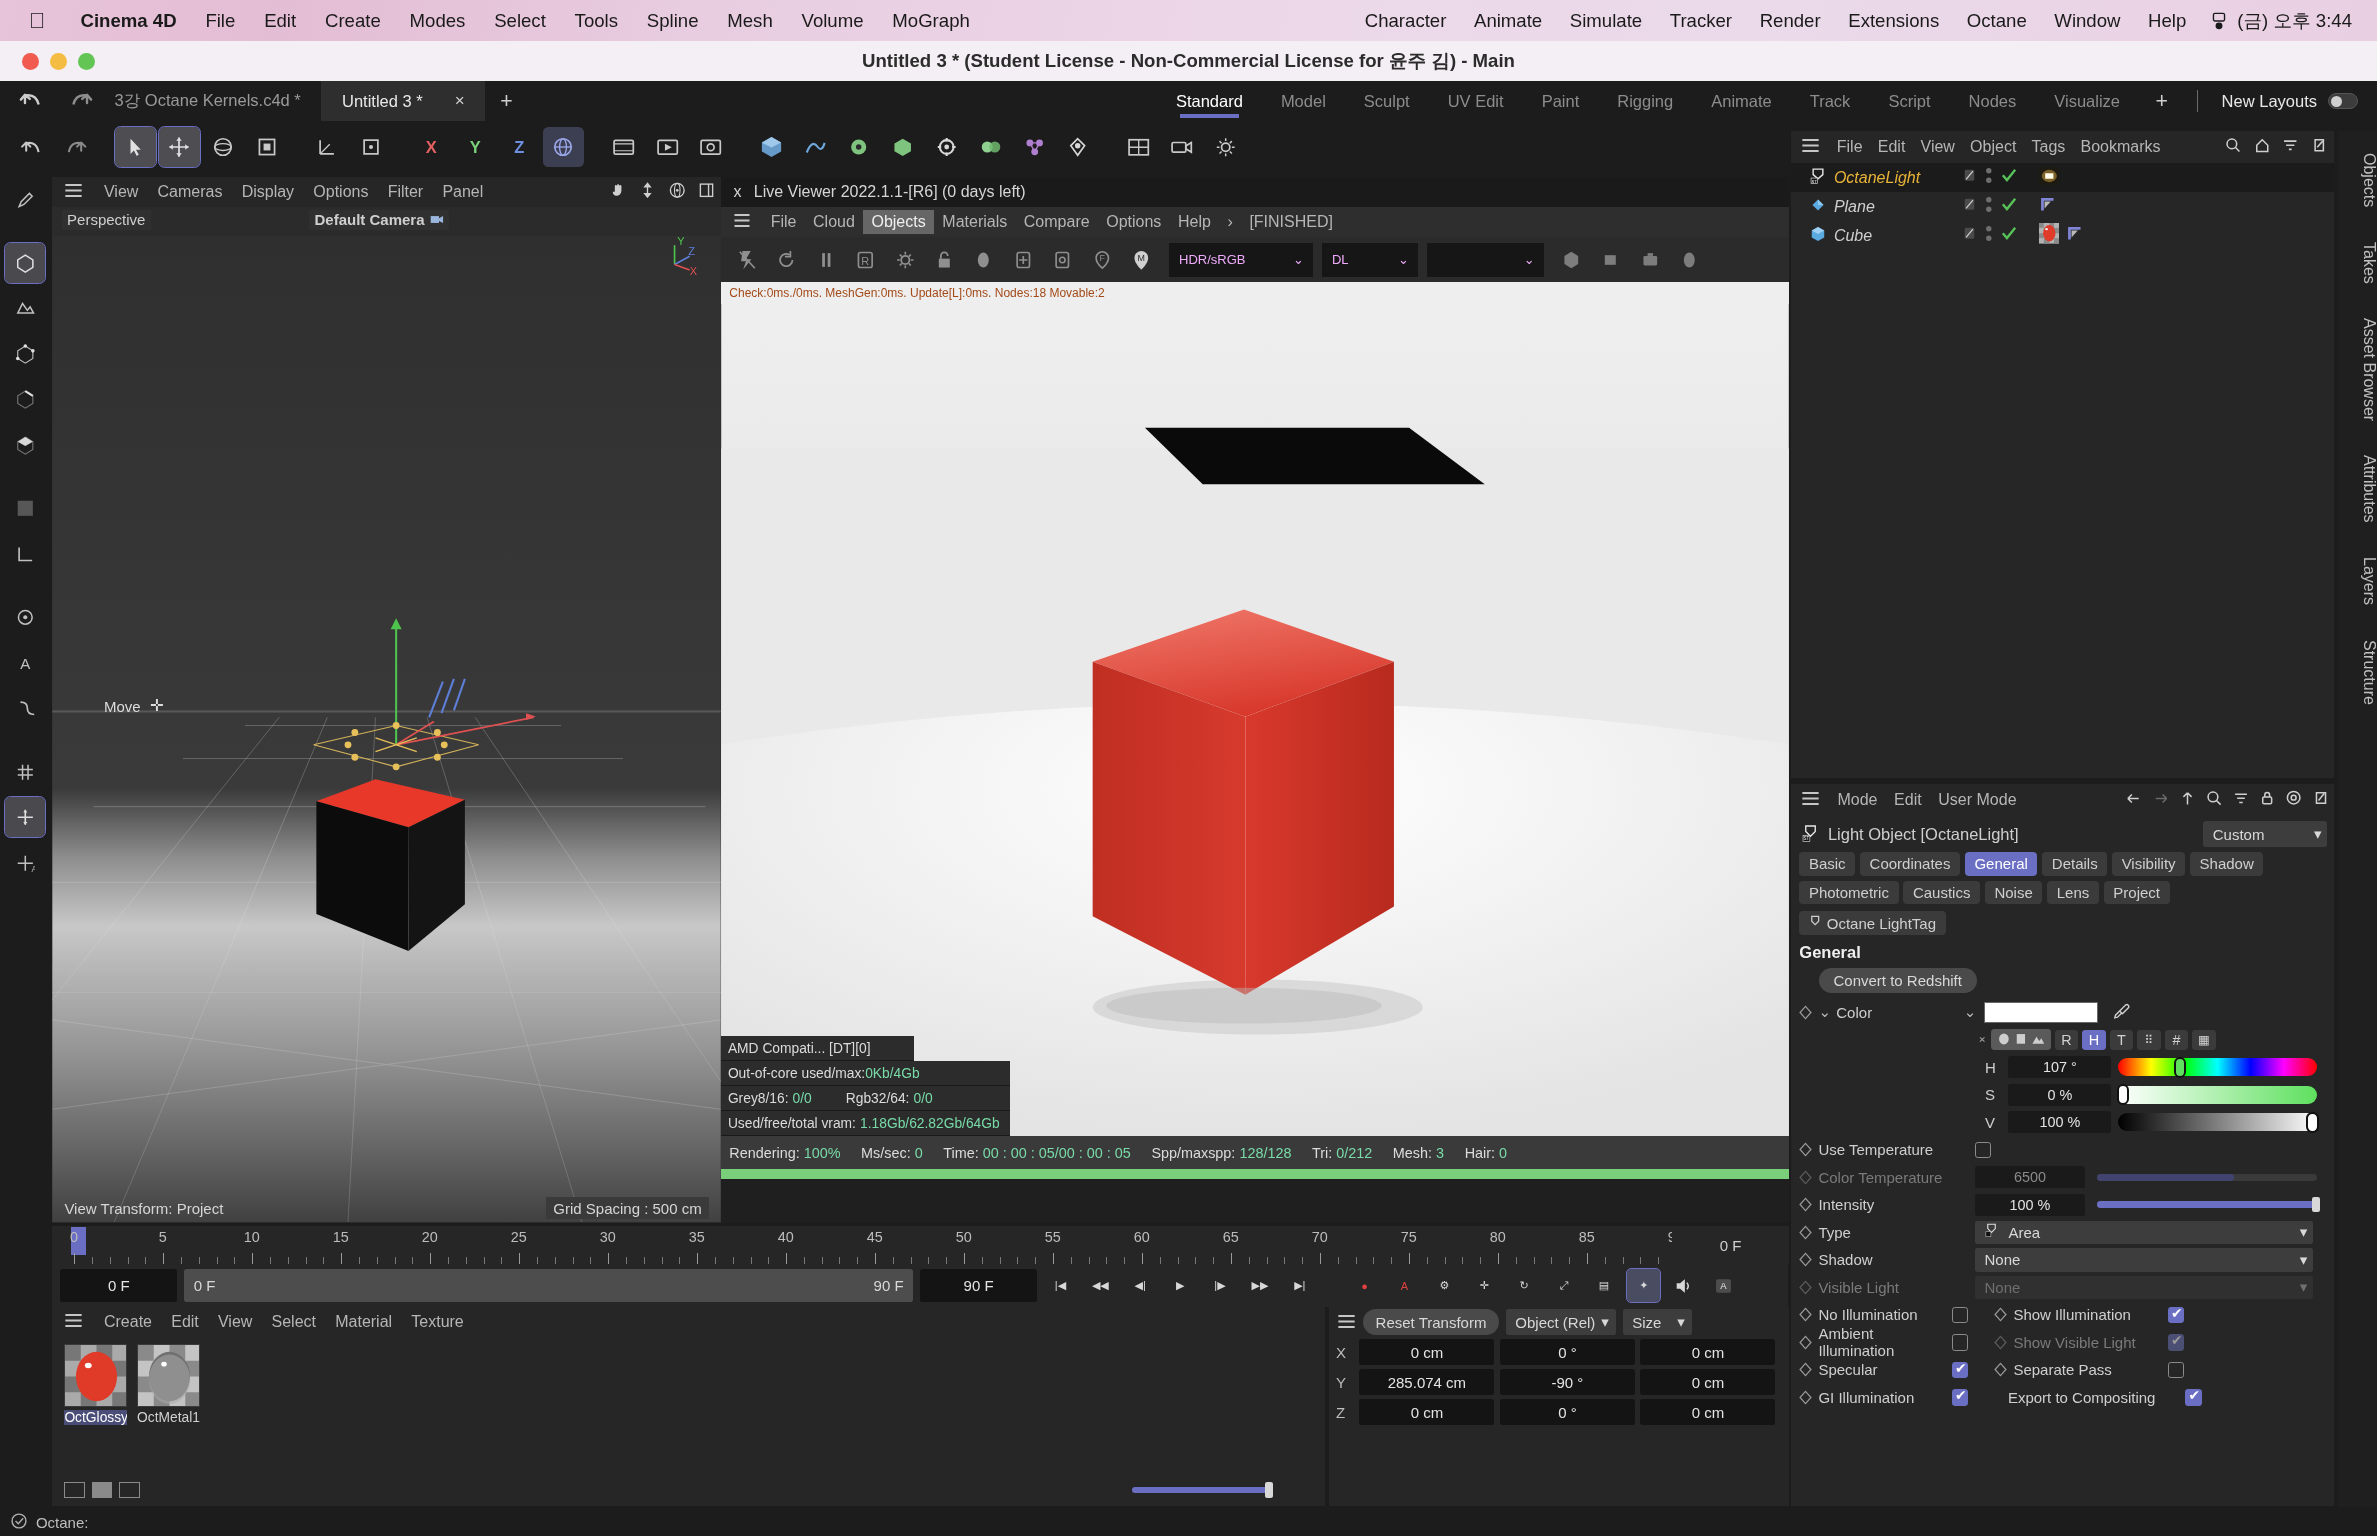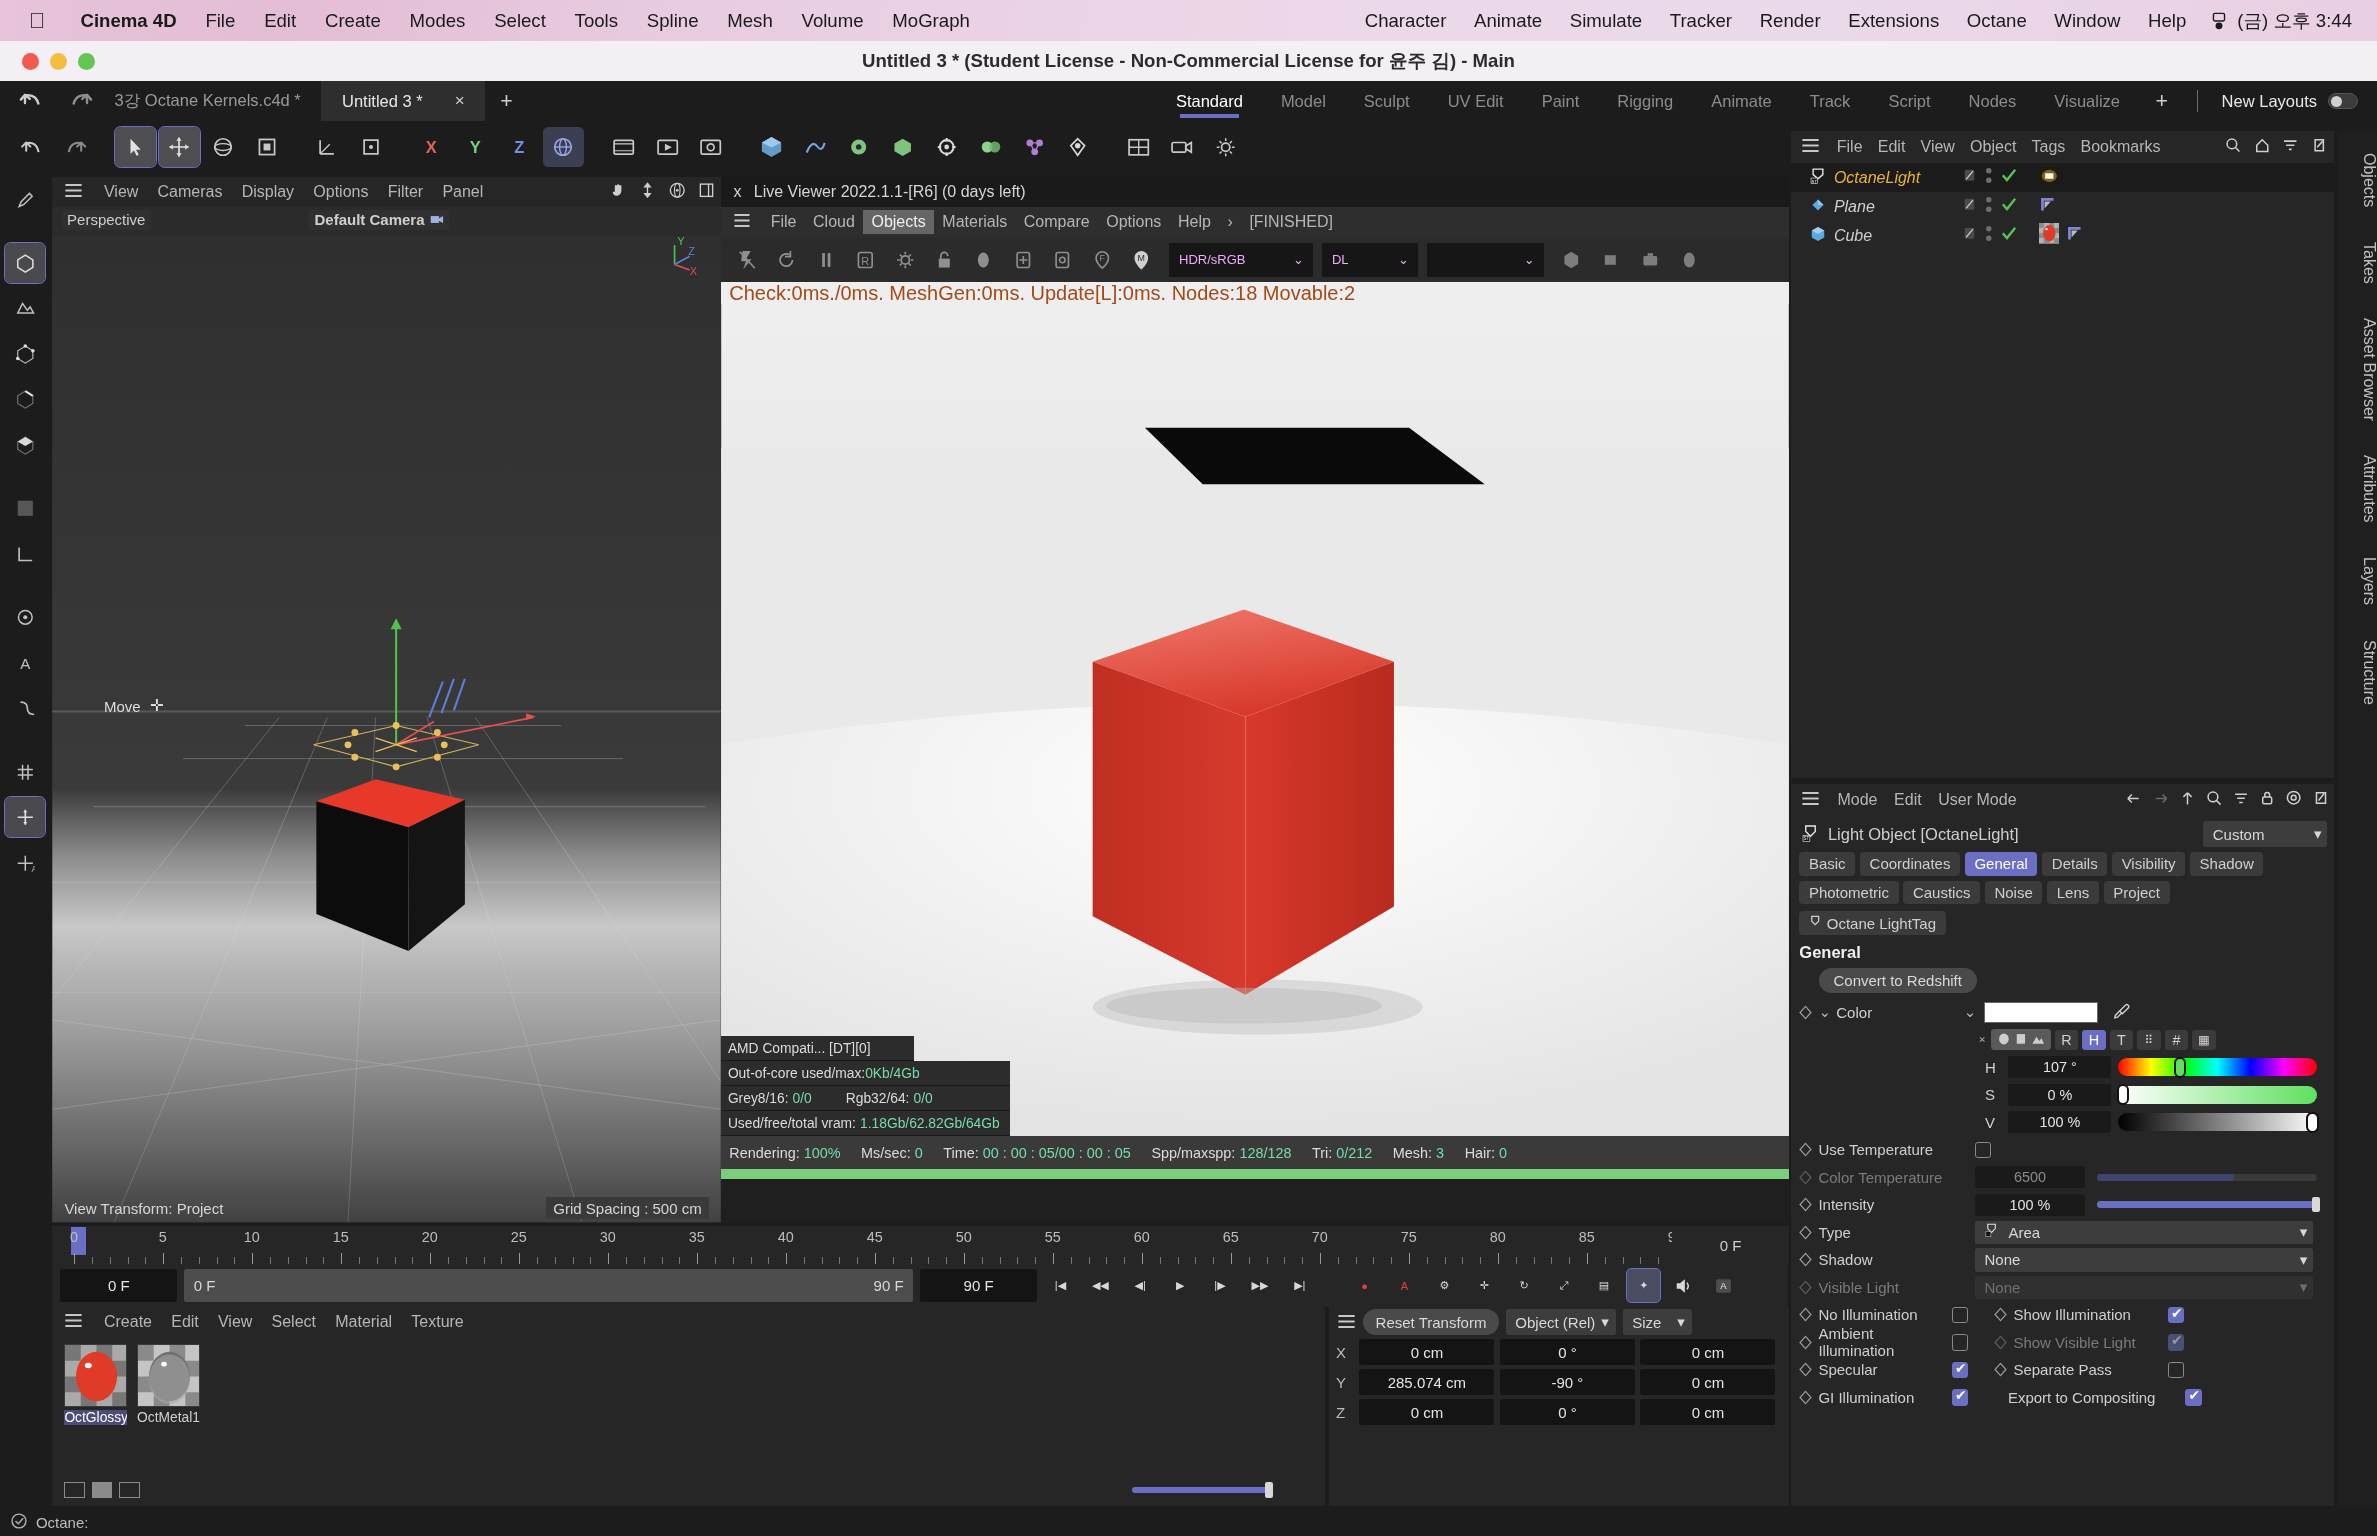--- a/index.html
+++ b/index.html
@@ -118,21 +118,21 @@
     color:#b6b6b6; font-size:16px; padding-left:12.4px; }
   #lv-menu .hm { margin-right:11px; }
   #lv-menu .m { padding:2.8px 8.3px; }
   #lv-menu .m.sel { background:#666; color:#efefef; }
   #lv-tools { height:45px; background:#2b2b2b; display:flex; align-items:center;
     padding-left:8.3px; gap:3.4px; }
   .lvb { width:36px; height:37px; display:flex; align-items:center;
     justify-content:center; color:#9a9a9a; }
   .lvfield { height:34px; background:#161616; color:#f0abfc; font-size:13px;
     display:flex; align-items:center; padding:0 9.6px; justify-content:space-between; }
-  #lv-status { height:22px; background:#eeeeee; color:#a34a17; font-size:20px;
+  #lv-status { height:22px; background:#eeeeee; color:#a34a17; font-size:12px;
     display:flex; align-items:center; padding-left:8.3px; }
   #lv-render { position:relative; width:1068px; height:875px; overflow:hidden; }
   #lv-stats { position:absolute; left:0; bottom:43px; width:289px; }
   .sl { background:#2c2c2c; border-bottom:1.4px solid #1a1a1a; color:#dcdcdc;
     font-size:13.8px; padding:2.8px 6.9px; height:25px; display:flex; align-items:center; }
   .sl b { color:#78dba8; font-weight:normal; }
   #lv-bottom { position:absolute; left:0; bottom:9.6px; width:1068px; height:33px;
     background:#3a3a3a; color:#dcdcdc; font-size:14.4px; display:flex;
     align-items:center; padding-left:8.3px; gap:20.6px; }
   #lv-bottom b { color:#78dba8; font-weight:normal; }

